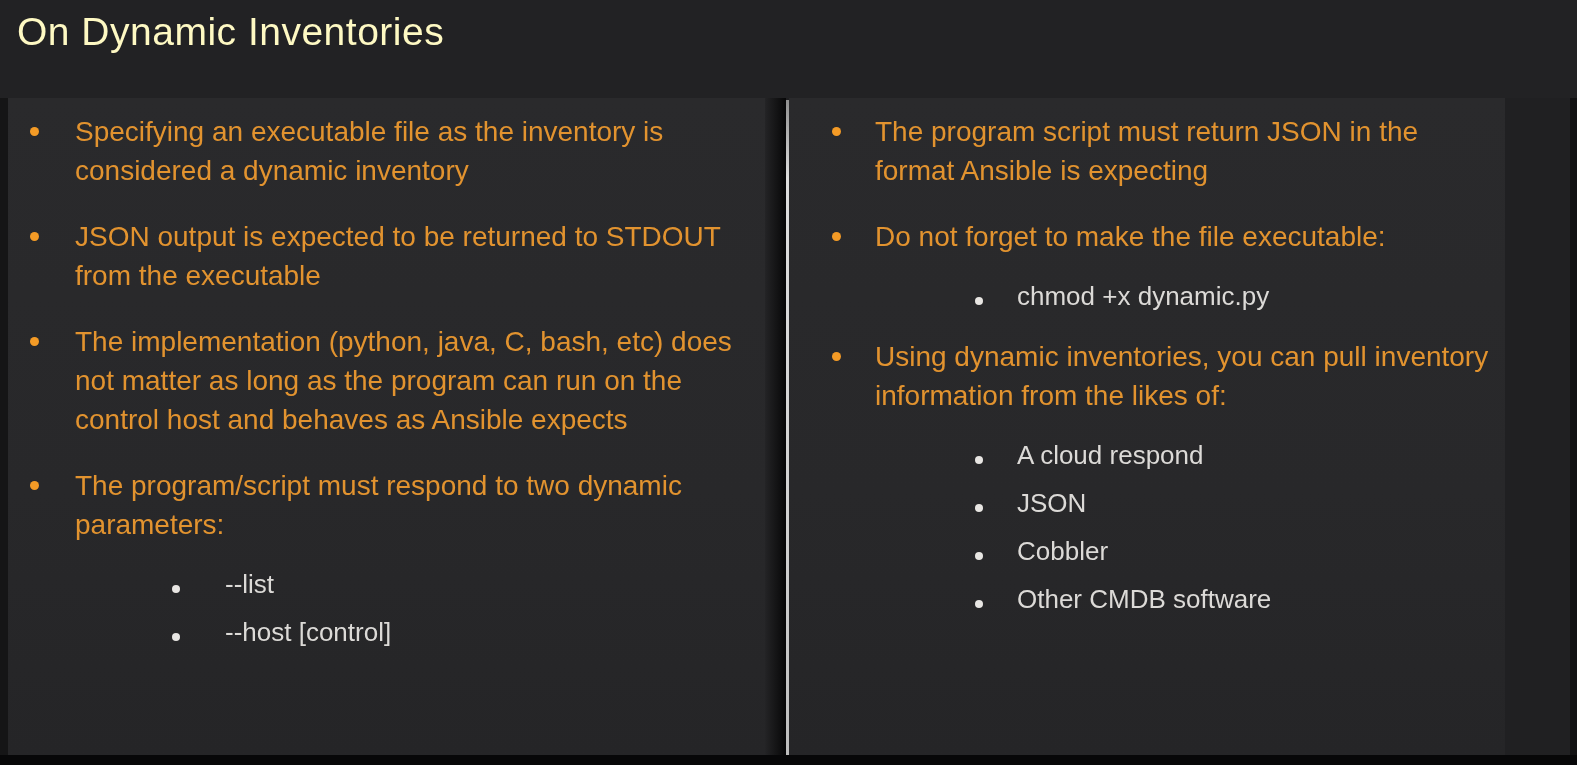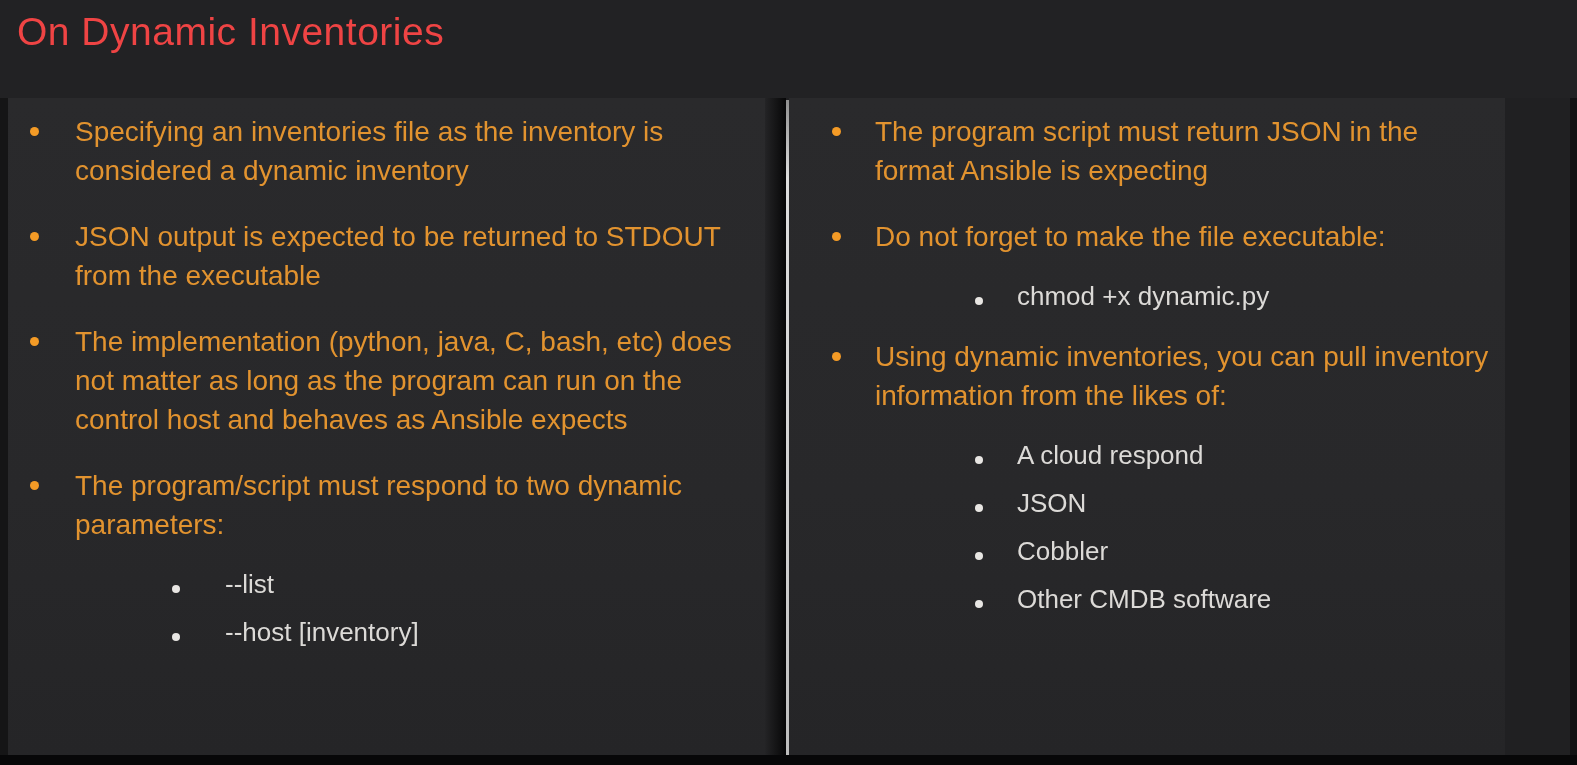--- a/index.html
+++ b/index.html
@@ -13,21 +13,21 @@
   .slide { position:absolute; inset:0; }
 
   
   .header {
     position:absolute; left:0; top:0; width:1577px; height:98px;
     background:#222224;
   }
   .title {
     position:absolute; left:17px; top:10px;
     font-size:39px; font-weight:400; letter-spacing:0.5px;
-    color:#ef4444;
+    color:#fef9c3;
   }
 
   
   .left-strip {
     position:absolute; left:0; top:98px; width:8px; height:657px;
     background:#151516;
   }
   .panel {
     position:absolute; top:98px; height:657px;
     background:linear-gradient(to bottom, #2a2a2c 0%, #28282a 60%, #252527 100%);
@@ -97,21 +97,21 @@
     <h1 class="title">On Dynamic Inventories</h1>
   </div>
 
   <div class="left-strip"></div>
 
   <section class="panel panel-left">
     <ul class="bullets">
       <li class="bullet">
         <span class="dot"></span>
         <div class="btext">
-          <span class="text">Specifying an inventories file as the inventory is considered a dynamic inventory</span>
+          <span class="text">Specifying an executable file as the inventory is considered a dynamic inventory</span>
         </div>
       </li>
       <li class="bullet">
         <span class="dot"></span>
         <div class="btext">
           <span class="text">JSON output is expected to be returned to STDOUT from the executable</span>
         </div>
       </li>
       <li class="bullet">
         <span class="dot"></span>
@@ -123,21 +123,21 @@
         <span class="dot"></span>
         <div class="btext">
           <span class="text">The program/script must respond to two dynamic parameters:</span>
           <ul class="sub-list">
             <li class="sub-bullet">
               <span class="sdot"></span>
               <span class="stext">--list</span>
             </li>
             <li class="sub-bullet">
               <span class="sdot"></span>
-              <span class="stext">--host [inventory]</span>
+              <span class="stext">--host [control]</span>
             </li>
           </ul>
         </div>
       </li>
     </ul>
   </section>
 
   <div class="divider-shadow"></div>
   <div class="divider"></div>
 

